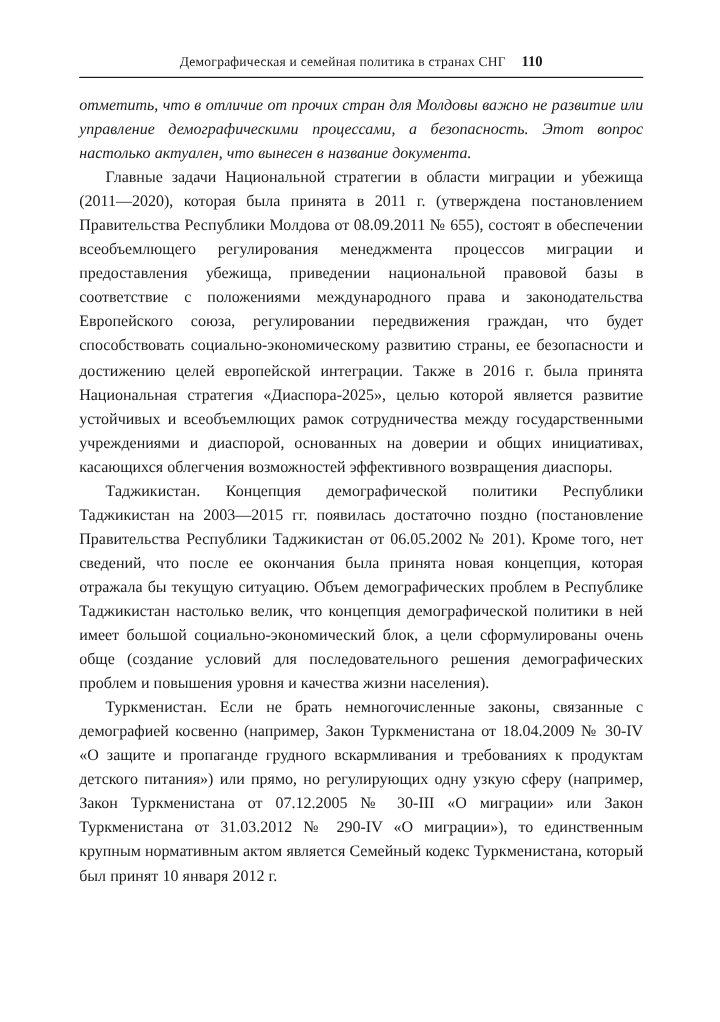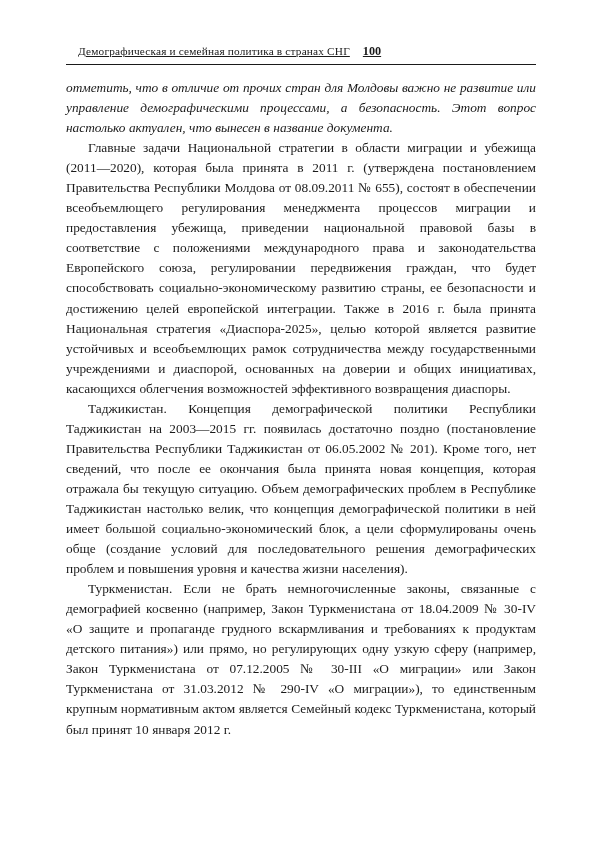--- a/index.html
+++ b/index.html
@@ -17,30 +17,29 @@
     background: #ffffff;
     overflow: hidden;
     font-family: "Liberation Serif", "DejaVu Serif", serif;
     color: #1a1a1a;
     box-sizing: border-box;
   }
 
   
   .running-head {
     position: absolute;
-    left: 78px;
+    left: 66px;
     top: 44px;
     width: 470px;
     display: flex;
-    justify-content: flex-start;
+    justify-content: center;
     align-items: baseline;
     font-size: 11.3px;
     letter-spacing: 0.18px;
     white-space: nowrap;
-    text-decoration: underline;
   }
 
   .running-head-title {
     color: #1a1a1a;
   }
 
   .running-head-folio {
     font-weight: bold;
     margin-left: 13px;
     font-size: 12.2px;
@@ -91,21 +90,21 @@
     margin-bottom: 0;
   }
 </style>
 </head>
 <body>
 
 <div class="page">
 
   <div class="running-head">
     <span class="running-head-title">Демографическая и семейная политика в странах СНГ</span>
-    <span class="running-head-folio">100</span>
+    <span class="running-head-folio">110</span>
   </div>
 
   <div class="head-rule"></div>
 
   <div class="textblock">
     <p class="para no-indent">
       <span>отметить, что в отличие от прочих стран для Молдовы важно не развитие или управление демографическими процессами, а безопасность. Этот вопрос настолько актуален, что вынесен в название документа.</span>
     </p>
     <p class="para">
       <span>Главные задачи Национальной стратегии в области миграции и убежища (2011—2020), которая была принята в 2011 г. (утверждена постановлением Правительства Республики Молдова от 08.09.2011 № 655), состоят в обеспечении всеобъемлющего регулирования менеджмента процессов миграции и предоставления убежища, приведении национальной правовой базы в соответствие с положениями международного права и законодательства Европейского союза, регулировании передвижения граждан, что будет способствовать социально-экономическому развитию страны, ее безопасности и достижению целей европейской интеграции. Также в 2016 г. была принята Национальная стратегия «Диаспора-2025», целью которой является развитие устойчивых и всеобъемлющих рамок сотрудничества между государственными учреждениями и диаспорой, основанных на доверии и общих инициативах, касающихся облегчения возможностей эффективного возвращения диаспоры.</span>

